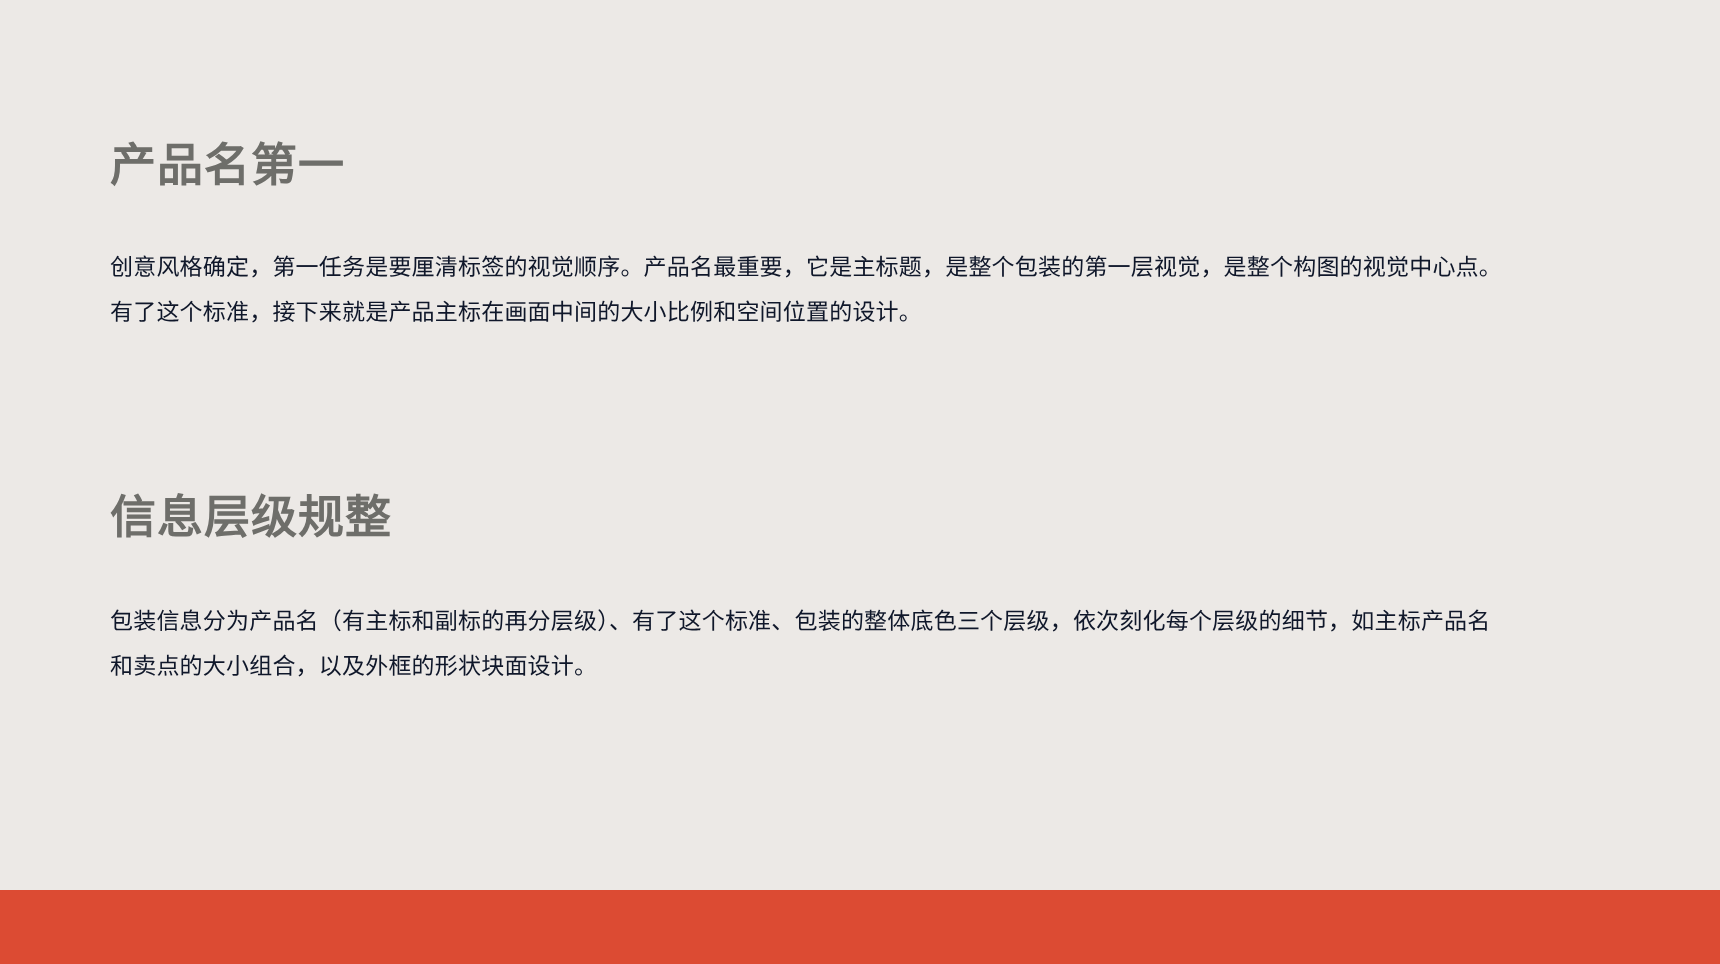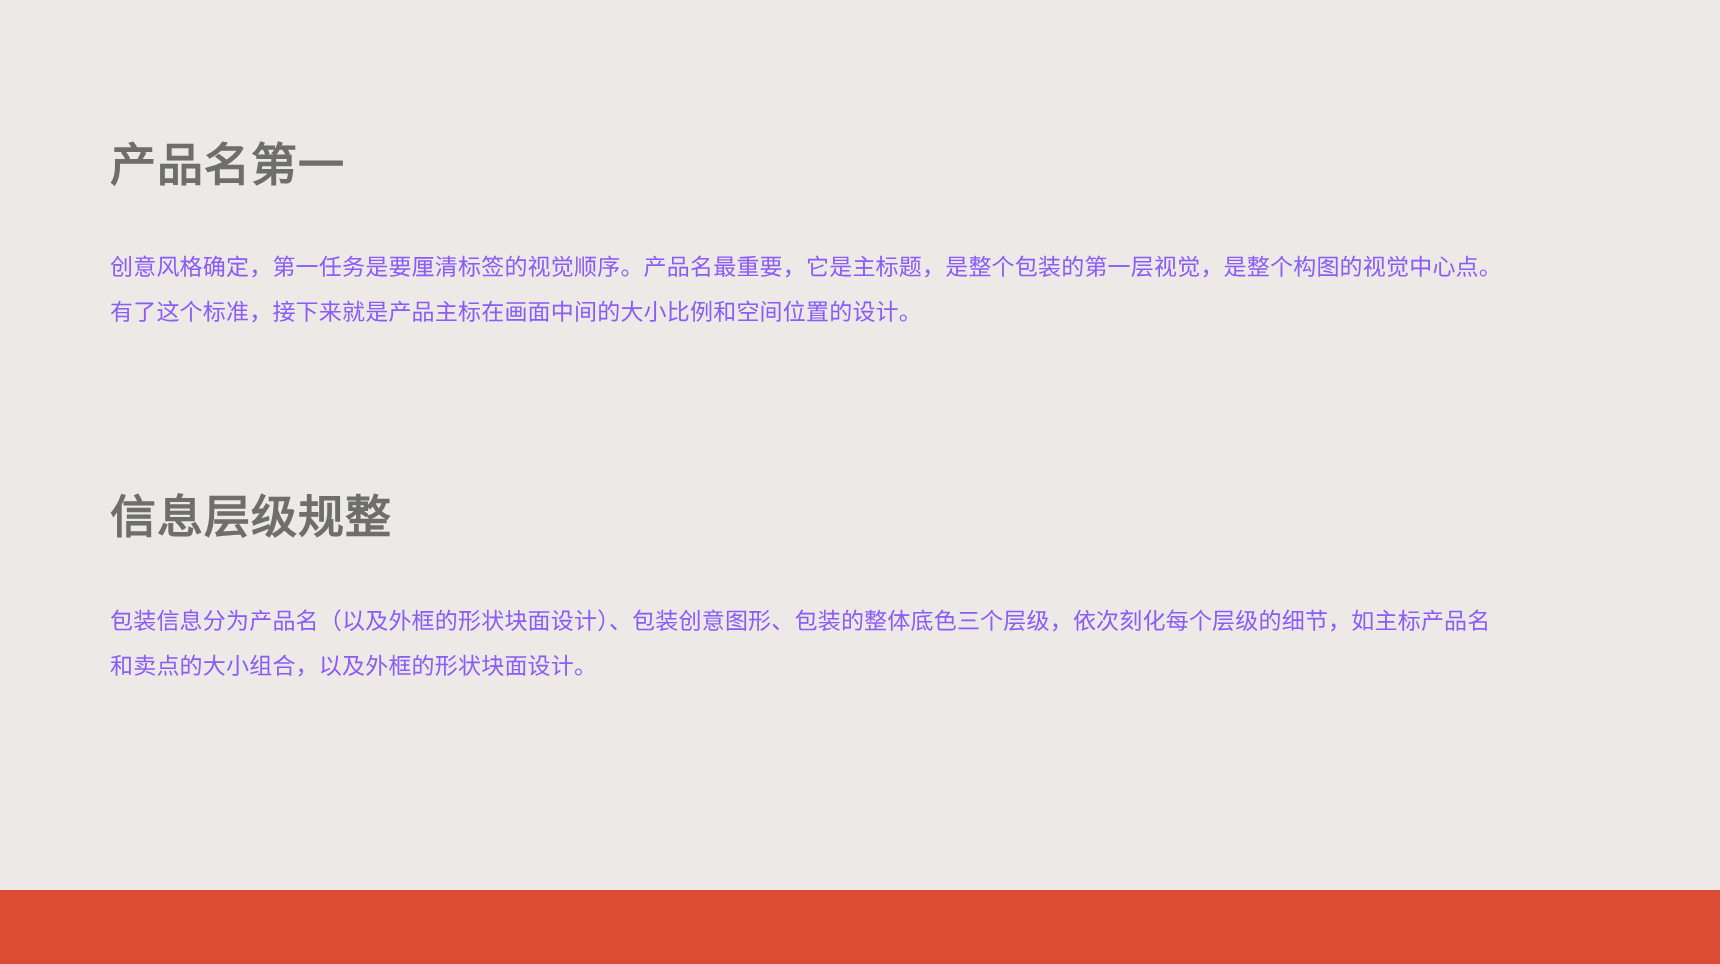--- a/index.html
+++ b/index.html
@@ -42,21 +42,21 @@
     letter-spacing: 1px;
     line-height: 1.2;
     margin: 0;
     padding: 0;
   }
   .body-text {
     margin: 0;
     padding: 0;
     font-size: 23px;
     line-height: 1.95;
-    color: #8b5cf6;
+    color: #0f172a;
     letter-spacing: 0.2px;
     max-width: 1400px;
   }
   .section-1 .body-text { margin-top: 52px; }
   .section-2 .body-text { margin-top: 52px; }
 
   .footer-bar {
     position: absolute;
     left: 0;
     bottom: 0;
@@ -72,20 +72,20 @@
 
   <div class="content">
 
     <div class="section section-1">
       <h2 class="heading">产品名第一</h2>
       <p class="body-text">创意风格确定，第一任务是要厘清标签的视觉顺序。产品名最重要，它是主标题，是整个包装的第一层视觉，是整个构图的视觉中心点。有了这个标准，接下来就是产品主标在画面中间的大小比例和空间位置的设计。</p>
     </div>
 
     <div class="section section-2">
       <h2 class="heading">信息层级规整</h2>
-      <p class="body-text">包装信息分为产品名（以及外框的形状块面设计）、包装创意图形、包装的整体底色三个层级，依次刻化每个层级的细节，如主标产品名和卖点的大小组合，以及外框的形状块面设计。</p>
+      <p class="body-text">包装信息分为产品名（有主标和副标的再分层级）、有了这个标准、包装的整体底色三个层级，依次刻化每个层级的细节，如主标产品名和卖点的大小组合，以及外框的形状块面设计。</p>
     </div>
 
   </div>
 
   <div class="footer-bar"></div>
 
 </div>
 
 </body></html>

